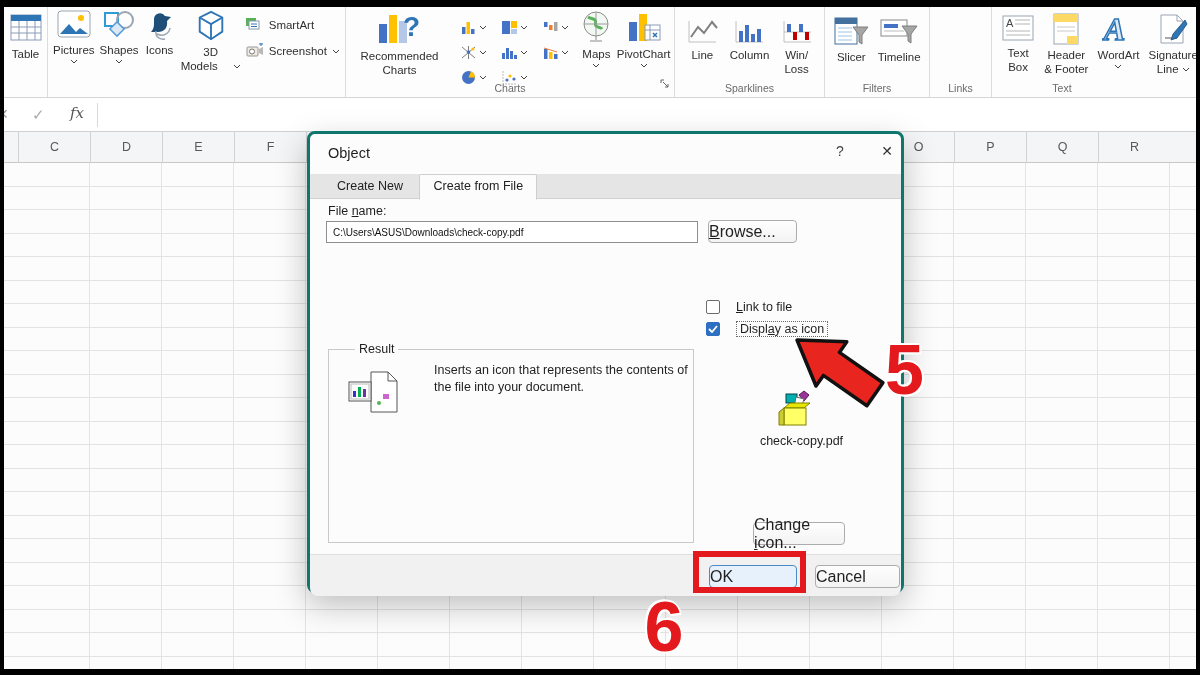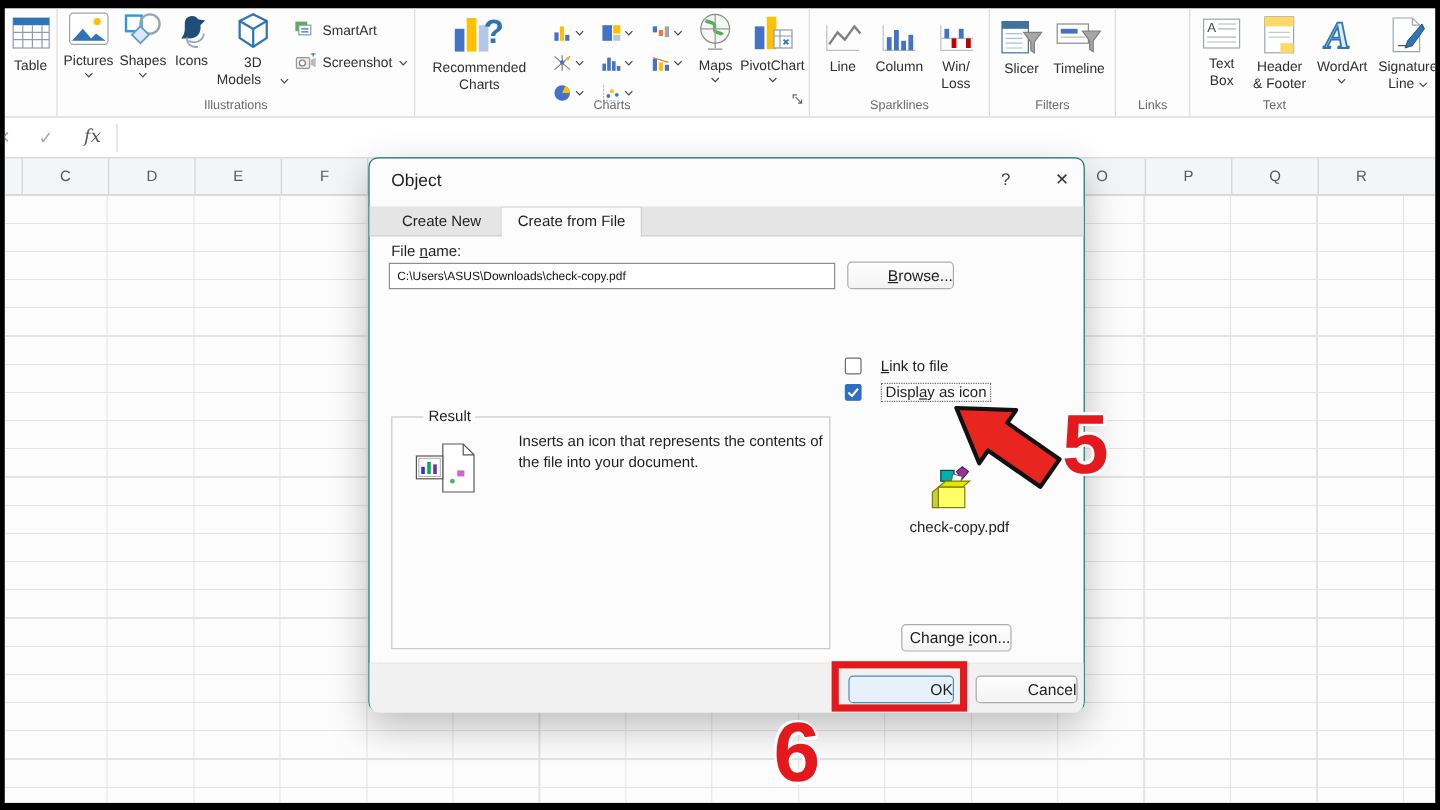--- a/index.html
+++ b/index.html
@@ -29,30 +29,30 @@
   
   .colheaders{position:absolute;left:0;top:125px;width:100%;height:31px;background:#f4f5f7;border-bottom:1px solid #c9c9c9;z-index:2;}
   .colcell{position:absolute;top:0;height:100%;border-left:1px solid #d2d2d2;color:#585858;font-size:12.5px;display:flex;align-items:center;justify-content:center;}
   .grid{position:absolute;left:0;top:156px;width:100%;height:506px;background:#fcfcfc;z-index:1;
     background-image:
       repeating-linear-gradient(to right, transparent 0, transparent 71px, #e3e3e3 71px, #e3e3e3 72px),
       repeating-linear-gradient(to bottom, transparent 0, transparent 22.5px, #e3e3e3 22.5px, #e3e3e3 23.5px);
     background-position:14px 0,0 0;}
 
   
-  .dialog{position:absolute;left:303px;top:124px;width:597px;height:462px;background:#fcfcfc;border:1px solid #0f766e;border-radius:8px;box-shadow:0 12px 32px rgba(0,0,0,.25);z-index:10;font-size:12.5px;color:#1f1f1f;}
+  .dialog{position:absolute;left:303px;top:124px;width:597px;height:462px;background:#fcfcfc;border:3px solid #0f766e;border-radius:8px;box-shadow:0 12px 32px rgba(0,0,0,.25);z-index:10;font-size:12.5px;color:#1f1f1f;}
   .dtitle{position:absolute;left:18px;top:11px;font-size:14.5px;}
   .dhelp{position:absolute;left:520px;top:9px;font-size:14px;color:#444;width:20px;text-align:center;}
   .dclose{position:absolute;left:566px;top:9px;font-size:14px;color:#333;width:22px;text-align:center;}
   .tabstrip{position:absolute;left:0;top:40px;width:100%;height:25px;background:#e5e5e5;border-bottom:1px solid #d2d2d2;padding-left:14px;}
   .tab{display:inline-block;padding:4px 13px 6px;font-size:12.5px;color:#222;}
   .tab.active{background:#fcfcfc;border:1px solid #cfcfcf;border-bottom:1px solid #fcfcfc;border-radius:2px 2px 0 0;position:relative;top:0px;}
   .flabel{position:absolute;left:18px;top:70px;}
   .finput{position:absolute;left:16px;top:87px;width:372px;height:22px;border:1px solid #8f8f8f;background:#fff;font-family:"Liberation Sans",sans-serif;font-size:10px;padding:0 6px;color:#111;}
-  .btn{position:absolute;height:23px;border:1px solid #acacac;border-radius:4px;background:linear-gradient(#fefefe,#f3f3f3);font-size:13px;color:#1f1f1f;display:flex;align-items:center;justify-content:flex-end;}
+  .btn{position:absolute;height:23px;border:1px solid #acacac;border-radius:4px;background:linear-gradient(#fefefe,#f3f3f3);font-size:16px;color:#1f1f1f;display:flex;align-items:center;justify-content:flex-start;}
   .browse{left:398px;top:86px;width:89px;}
   .chkrow{position:absolute;left:396px;display:flex;align-items:center;gap:16px;}
   .chkbox{width:14px;height:14px;border:1px solid #6d6d6d;border-radius:2px;background:#fff;flex:0 0 auto;}
   .chkbox.checked{background:#2d6fc0;border-color:#2d6fc0;display:flex;align-items:center;justify-content:center;}
   .focusbox{border:1px dotted #6b6b6b;padding:0 3px;}
   .fieldset{position:absolute;left:18px;top:215px;width:366px;height:194px;border:1px solid #c9c9c9;}
   .legend{position:absolute;left:14px;top:-8px;background:#fcfcfc;padding:0 4px;font-size:12.5px;margin-left:12px;}
   .resicon{position:absolute;left:18px;top:20px;}
   .restext{position:absolute;left:105px;top:12px;width:272px;line-height:17px;}
   .pkg{position:absolute;left:462px;top:252px;}
@@ -151,21 +151,20 @@
                   <path d="M13 6l4-2v8l-4-2z" fill="#b9b9b9"></path>
                   <path d="M13 1h4M15 0v3" stroke="#2e75b6"></path>
                 </svg></span>
             <span>Screenshot</span>
             <svg width="8" height="5">
                 <path d="M1 1l3 3 3-3" stroke="#444" fill="none"></path>
               </svg>
           </div>
         </div>
       </div>
-      <div class="glabel">Illustrations</div>
     </div>
 
     <div class="rgroup" style="left:342px;width:329px;">
       <div class="rrow">
         <div class="rbtn" style="width:100px;">
           <span><svg width="44" height="36" viewBox="0 0 44 36">
                 <rect x="2" y="14" width="8" height="19" fill="#4472c4"></rect>
                 <rect x="12" y="5" width="8" height="28" fill="#ffc000"></rect>
                 <rect x="22" y="11" width="8" height="22" fill="#b4c7e7"></rect>
                 <text x="26" y="26" font-size="28" font-weight="bold" fill="#2e75b6" font-family="Liberation Sans">?</text>

